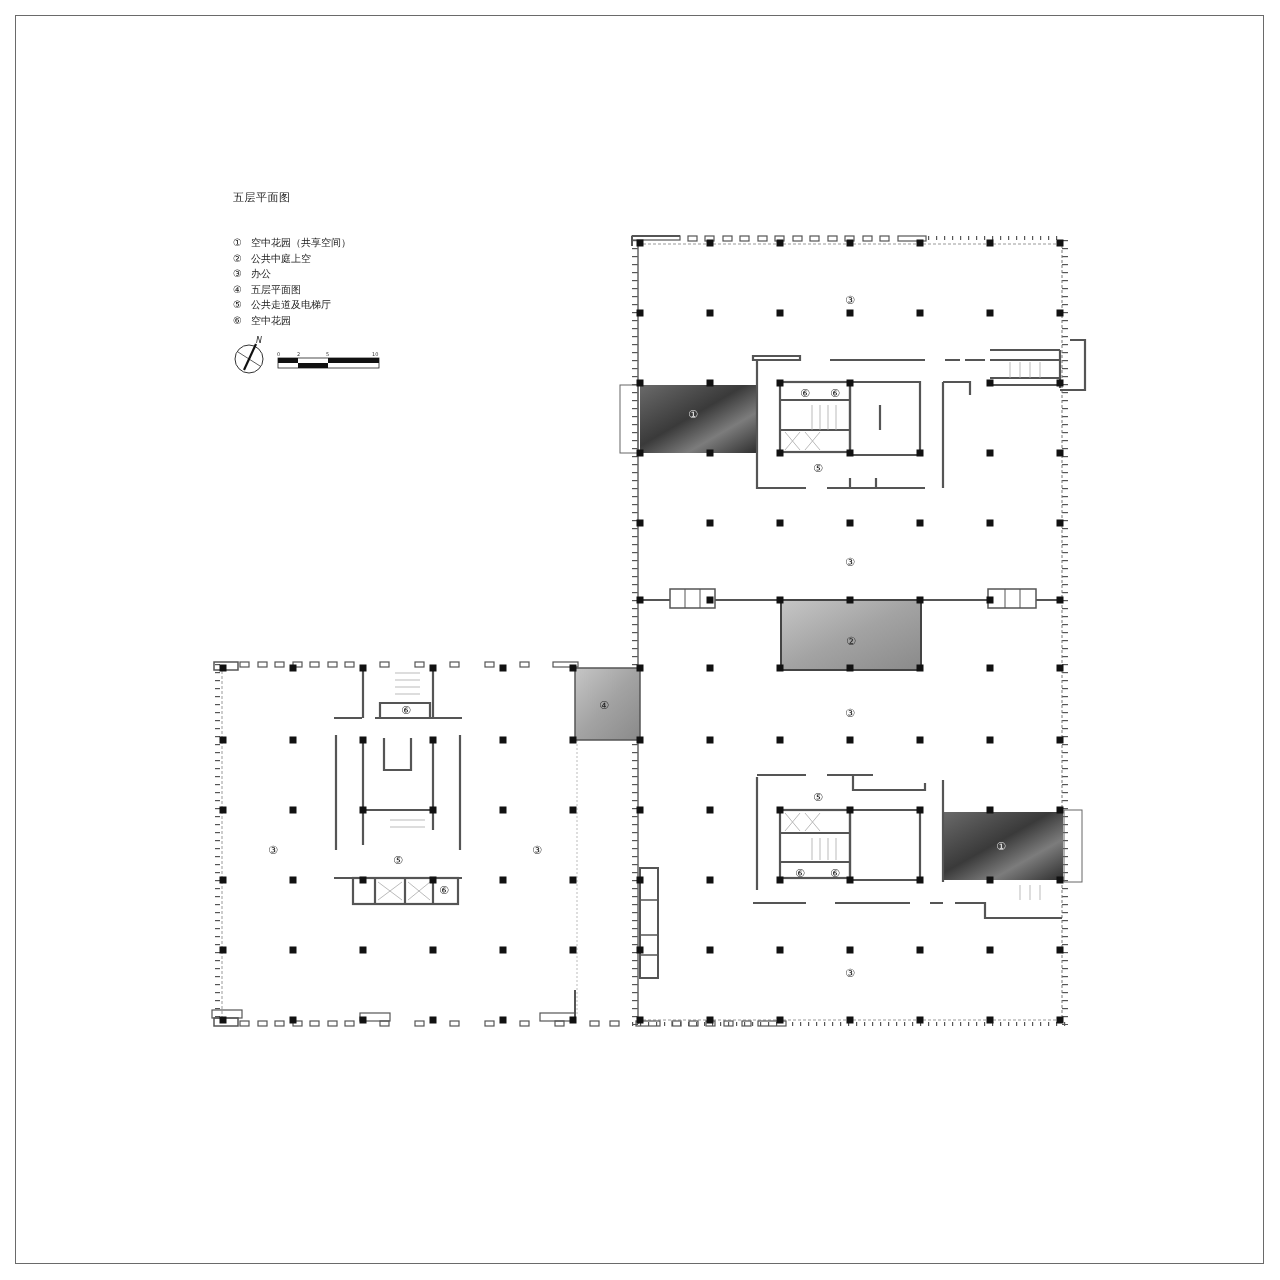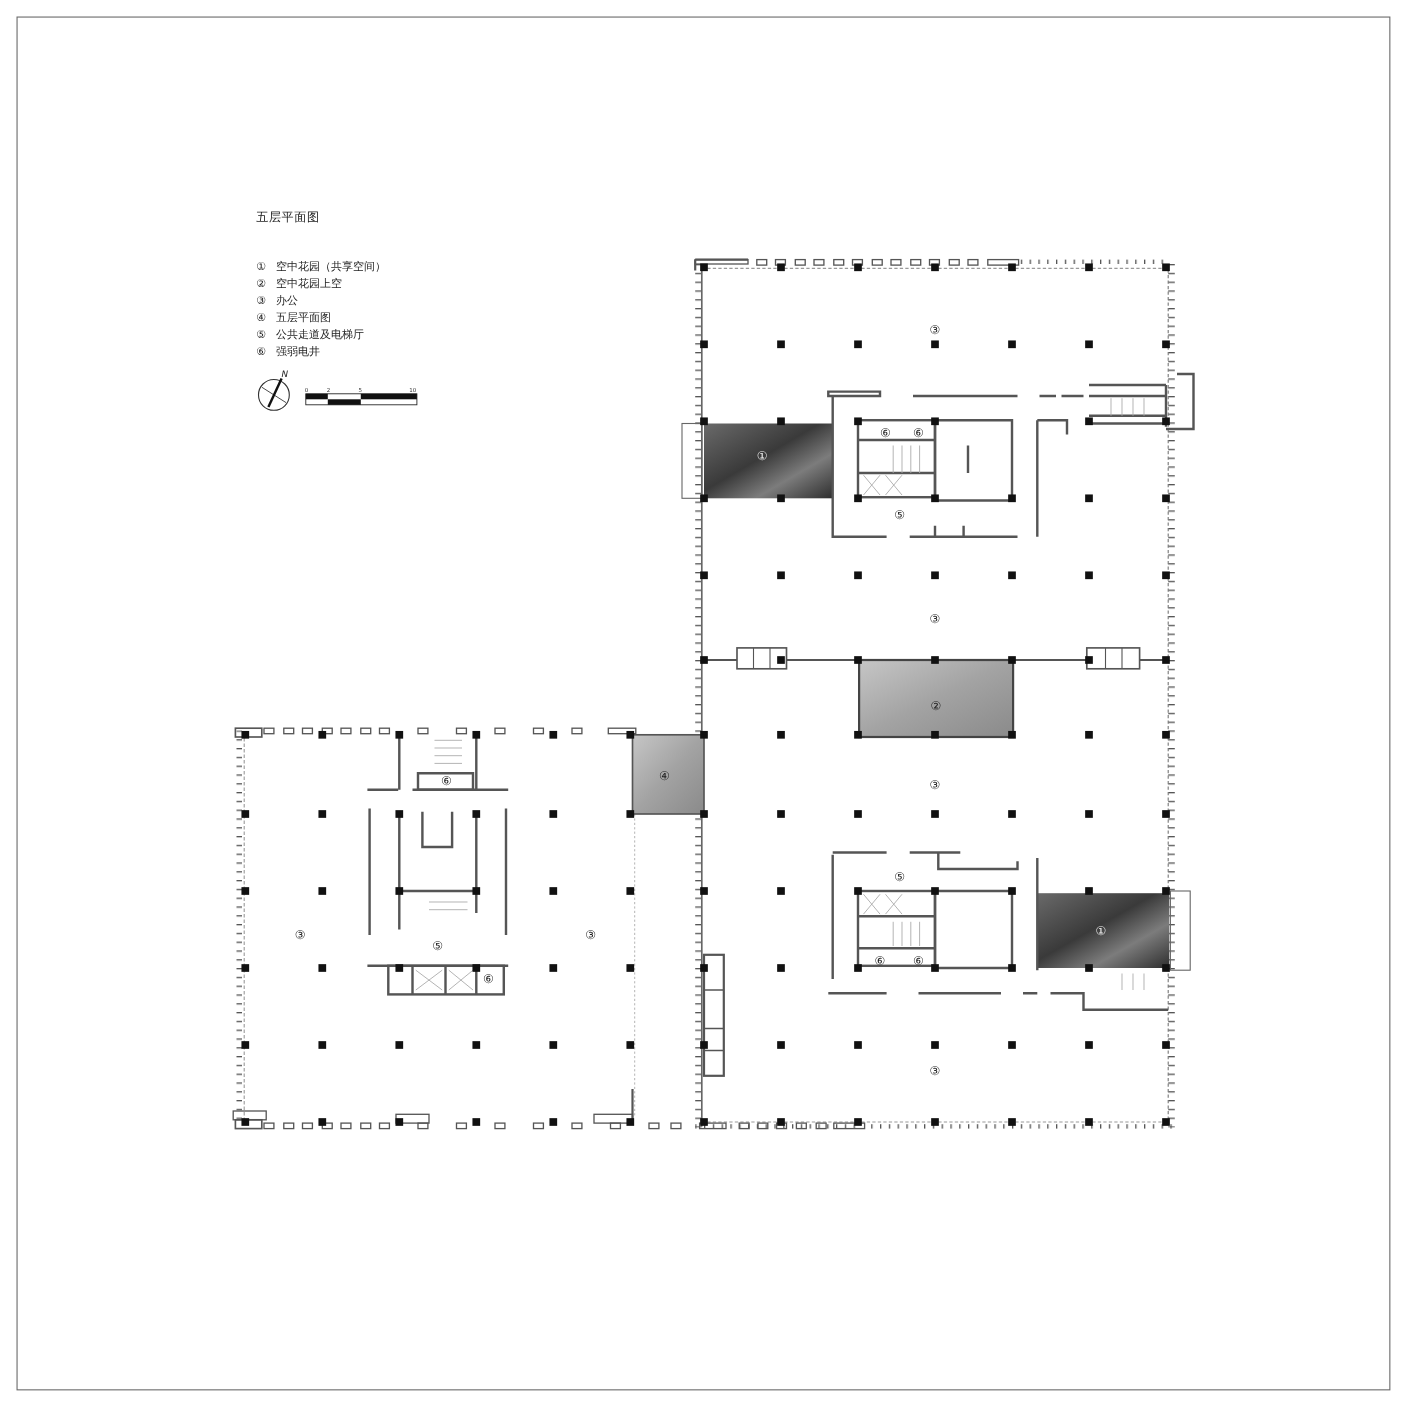--- a/index.html
+++ b/index.html
@@ -19,37 +19,37 @@
 
 <div class="title">五层平面图</div>
 
 <div class="legend">
   <div class="row">
       <span class="num">①</span>
       <span>空中花园（共享空间）</span>
     </div>
   <div class="row">
       <span class="num">②</span>
-      <span>空中花园上空</span>
+      <span>公共中庭上空</span>
     </div>
   <div class="row">
       <span class="num">③</span>
       <span>办公</span>
     </div>
   <div class="row">
       <span class="num">④</span>
       <span>五层平面图</span>
     </div>
   <div class="row">
       <span class="num">⑤</span>
       <span>公共走道及电梯厅</span>
     </div>
   <div class="row">
       <span class="num">⑥</span>
-      <span>强弱电井</span>
+      <span>空中花园</span>
     </div>
 </div>
 
 <svg class="plan" width="1280" height="1280" viewBox="0 0 1280 1280">
   <defs>
     <linearGradient id="gDark" x1="0" y1="0" x2="1" y2="1">
       <stop offset="0" stop-color="#6a6a6a"></stop>
       <stop offset="0.45" stop-color="#3a3a3a"></stop>
       <stop offset="0.7" stop-color="#7c7c7c"></stop>
       <stop offset="1" stop-color="#2e2e2e"></stop>

